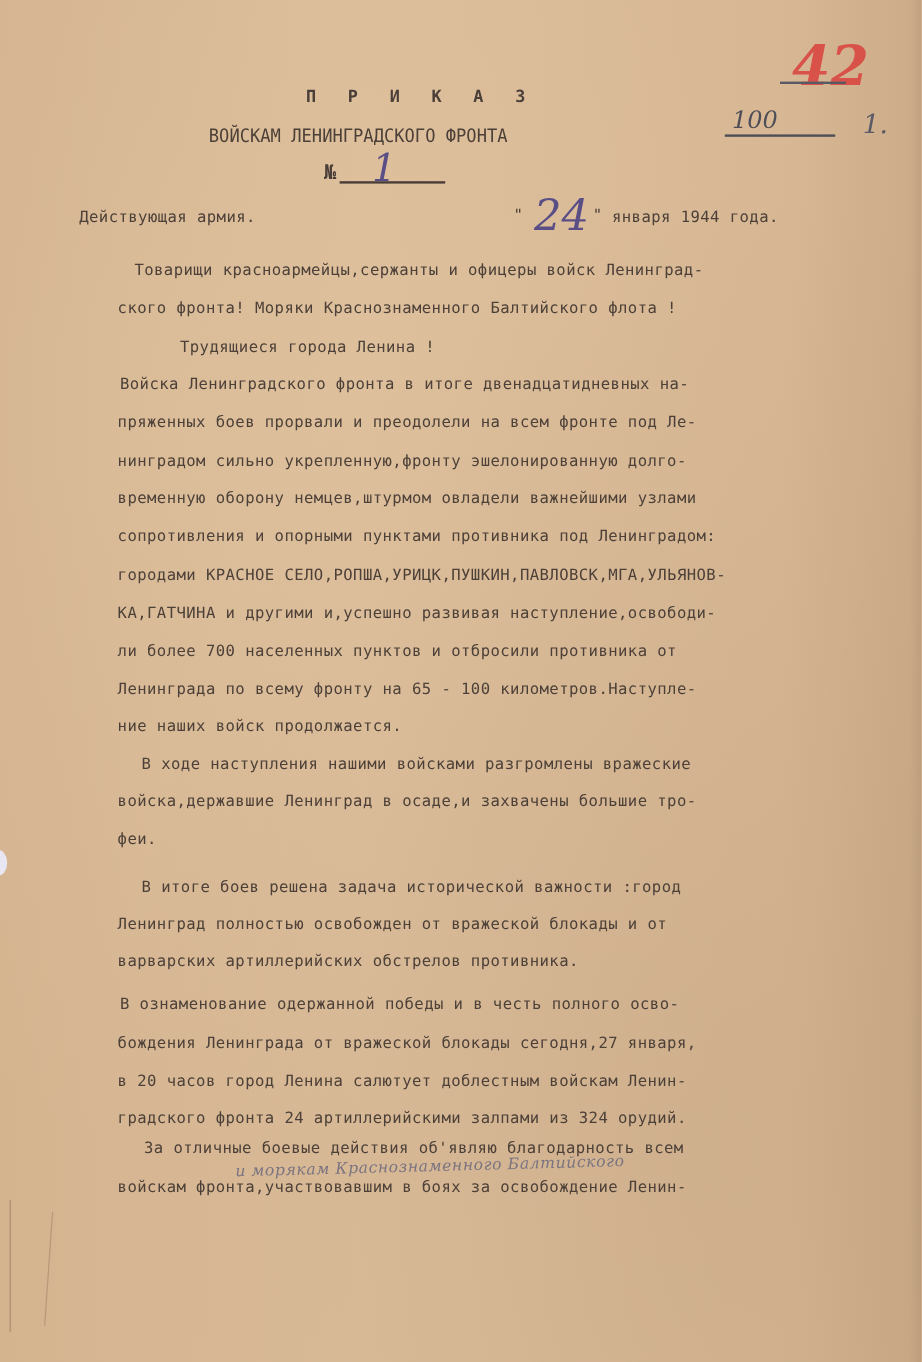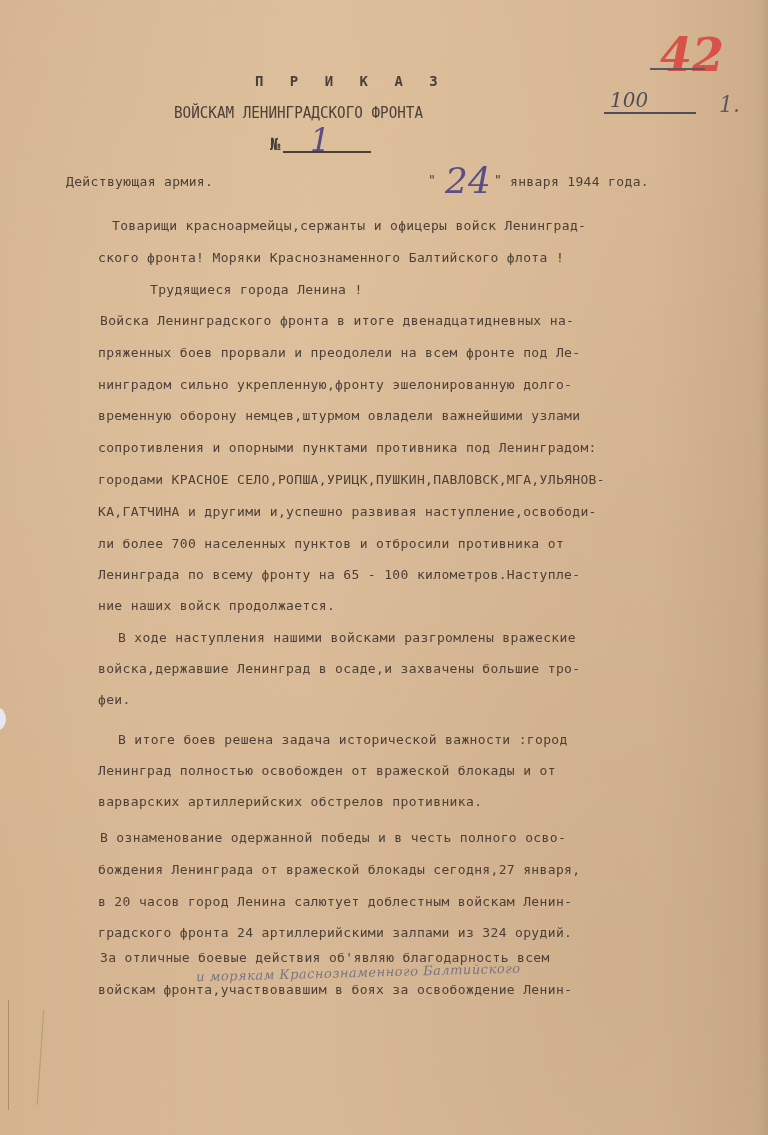--- a/index.html
+++ b/index.html
@@ -144,15 +144,15 @@
 
 <div class="tline" style="left:118px; top:732px;">В итоге боев решена задача исторической важности :город</div>
 <div class="tline" style="left:98px; top:763px;">Ленинград полностью освобожден от вражеской блокады и от</div>
 <div class="tline" style="left:98px; top:794px;">варварских артиллерийских обстрелов противника.</div>
 
 <div class="tline" style="left:100px; top:830px;">В ознаменование одержанной победы и в честь полного осво-</div>
 <div class="tline" style="left:98px; top:862px;">бождения Ленинграда от вражеской блокады сегодня,27 января,</div>
 <div class="tline" style="left:98px; top:894px;">в 20 часов город Ленина салютует доблестным войскам Ленин-</div>
 <div class="tline" style="left:98px; top:925px;">градского фронта 24 артиллерийскими залпами из 324 орудий.</div>
 
-<div class="tline" style="left:100px; top:950px;">За отличные боевые действия об'являю благодарность всем</div>
+<div class="tline" style="left:120px; top:950px;">За отличные боевые действия об'являю благодарность всем</div>
 <div class="handwritten-insert">и морякам Краснознаменного Балтийского</div>
 <div class="tline" style="left:98px; top:982px;">войскам фронта,участвовавшим в боях за освобождение Ленин-</div>
 
 </body></html>

